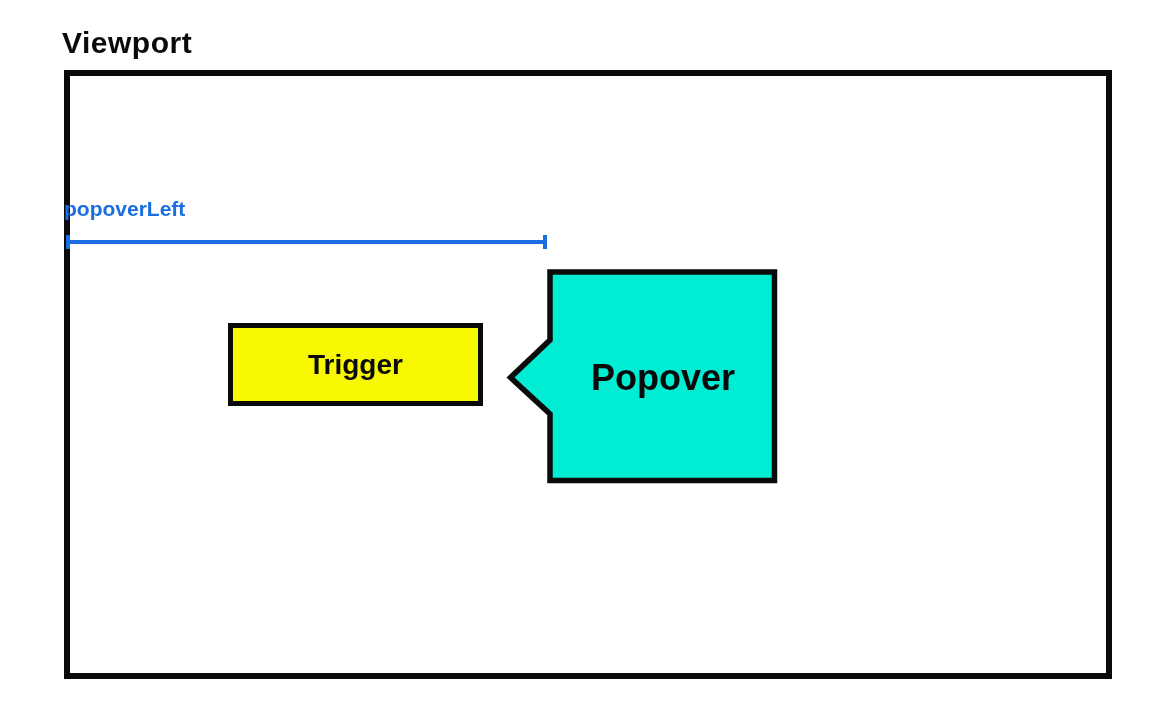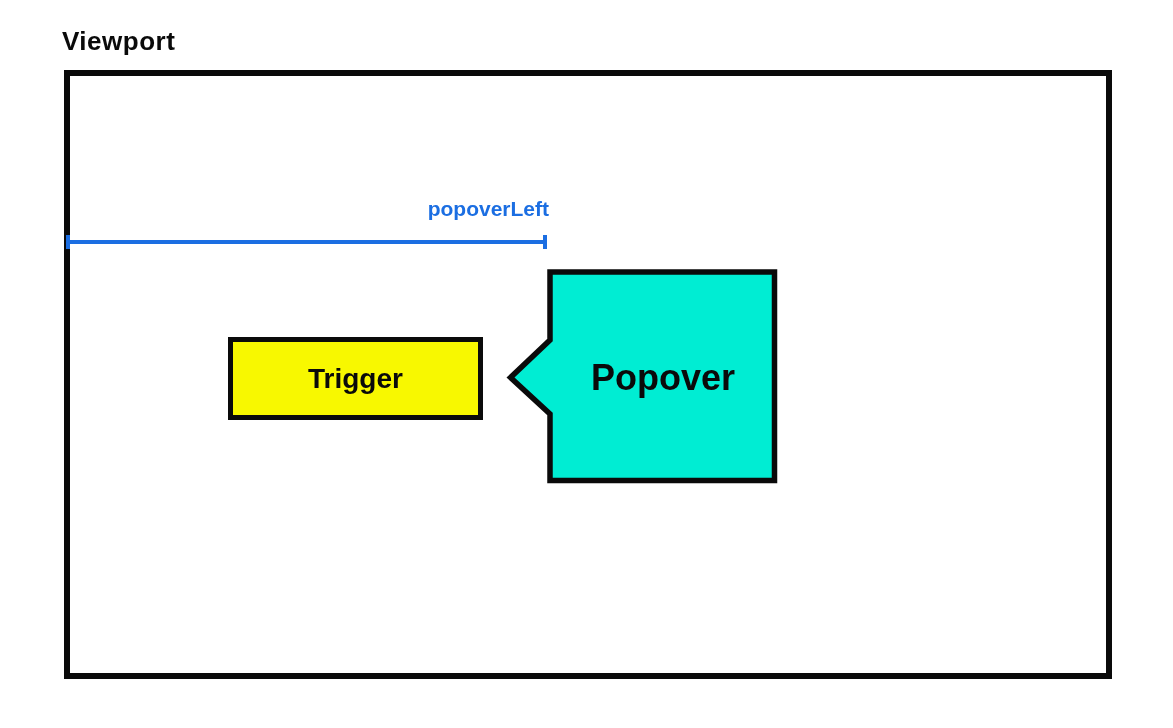--- a/index.html
+++ b/index.html
@@ -10,43 +10,43 @@
   }
   *{box-sizing:border-box;margin:0;padding:0;}
   html,body{background:#ffffff;}
   body{
     width:1173px;height:728px;position:relative;overflow:hidden;
     font-family:"Liberation Sans","DejaVu Sans",sans-serif;
   }
   .canvas{position:absolute;inset:0;}
   .viewport-title{
     position:absolute;left:62px;top:26px;
-    font-size:26px;font-weight:700;color:var(--outline-black);
+    font-size:30px;font-weight:700;color:var(--outline-black);
     letter-spacing:0.5px;
   }
   .viewport-box{
     position:absolute;left:64px;top:70px;width:1048px;height:609px;
     border:6px solid var(--outline-black);background:#ffffff;
   }
   .measure-label{
     position:absolute;left:64px;top:197px;width:485px;
-    text-align:right;font-size:21px;font-weight:700;color:var(--accent-blue);
+    text-align:left;font-size:21px;font-weight:700;color:var(--accent-blue);
   }
   .measure-line{
     position:absolute;left:66px;top:240px;width:481px;height:4px;
     background:var(--accent-blue);
   }
   .measure-tick{
     position:absolute;top:235px;width:4px;height:14px;
     background:var(--accent-blue);
   }
   .measure-tick.left{left:66px;}
   .measure-tick.right{left:543px;}
   .trigger-box{
-    position:absolute;left:228px;top:337px;width:255px;height:83px;
+    position:absolute;left:228px;top:323px;width:255px;height:83px;
     background:var(--trigger-yellow);border:5px solid var(--outline-black);
     display:flex;align-items:center;justify-content:center;
     font-size:28px;font-weight:700;color:var(--outline-black);
   }
   .popover-svg{position:absolute;left:500px;top:260px;width:290px;height:230px;}
   .popover-svg path{
     fill:var(--popover-cyan);
     stroke:var(--outline-black);
     stroke-width:5.5;
     stroke-linejoin:miter;

